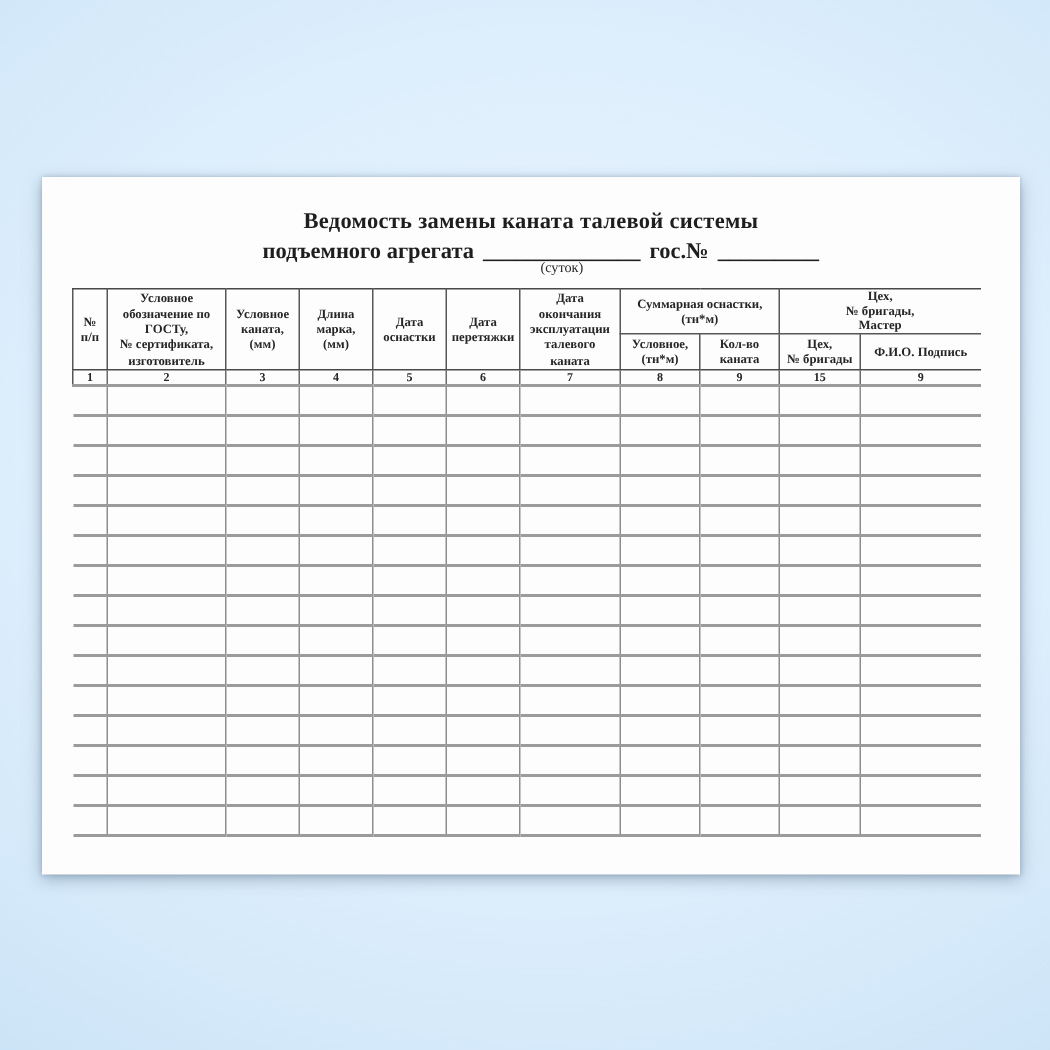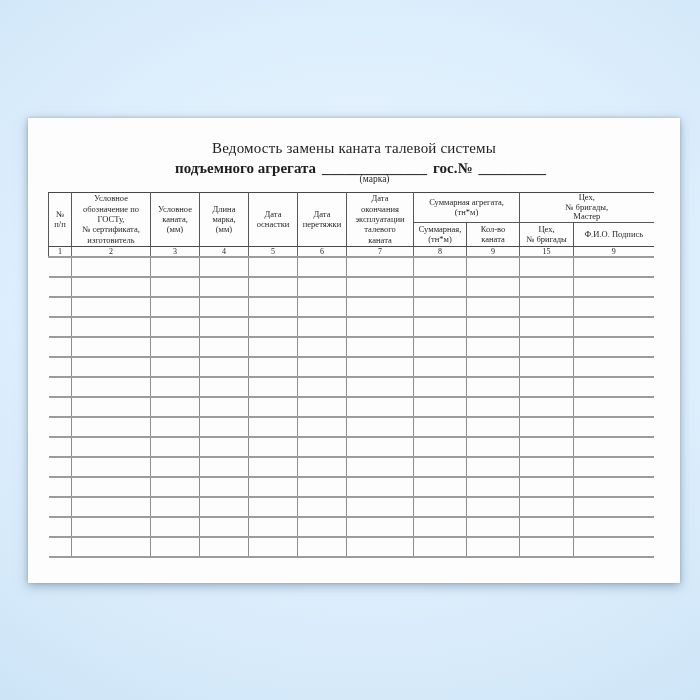--- a/index.html
+++ b/index.html
@@ -15,37 +15,37 @@
   .paper{
     position:absolute;left:28px;top:118px;width:652px;height:465px;
     background:#fdfdfe;
     box-shadow:0 3px 10px rgba(88,112,136,0.50), 0 0 3px rgba(88,112,136,0.35);
   }
   .title-block{
     position:relative;width:100%;padding-top:21px;text-align:center;
     color:#1e1e1e;
   }
   .title-line1{
-    font-size:15px;font-weight:normal;line-height:18px;letter-spacing:0.2px;
+    font-size:15px;font-weight:bold;line-height:18px;letter-spacing:0.2px;
   }
   .title-line2{
     font-size:15px;font-weight:bold;line-height:18px;margin-top:2px;white-space:nowrap;margin-left:13px;
   }
   .t2-part{margin:0 3px;}
   .blank-wrap{position:relative;display:inline-block;margin:0 3px;}
   .marka-caption{
     position:absolute;top:15px;left:50%;transform:translateX(-50%);
     font-size:9.5px;font-weight:400;line-height:11px;color:#2a2a2a;white-space:nowrap;
   }
   table.sheet-table{
     position:absolute;left:20px;top:74px;width:605px;
     border-collapse:collapse;table-layout:fixed;
   }
   .sheet-table th{
-    font-weight:400;font-size:8.5px;line-height:10.4px;color:#262626;
+    font-weight:700;font-size:8.5px;line-height:10.4px;color:#262626;
     text-align:center;vertical-align:middle;padding:0 1px;
     white-space:pre-line;
     margin-top:36px;
   }
   .sheet-table .tight{line-height:9.5px;}
   
   .sheet-table thead th{border-right:1.4px solid #575757;}
   .sheet-table thead tr.hdr-a th{border-top:1.6px solid #474747;}
   .sheet-table thead th.first{border-left:1.5px solid #575757;}
   .sheet-table thead th.last{border-right:none;}
@@ -73,21 +73,21 @@
 <body>
 
 <div class="scene">
   <div class="paper">
 
     <div class="title-block">
       <div class="title-line1">Ведомость замены каната талевой системы</div>
       <div class="title-line2">
         <span class="t2-part">подъемного агрегата</span><span class="blank-wrap">
           <span>______________</span>
-          <span class="marka-caption">(марка)</span>
+          <span class="marka-caption">(суток)</span>
         </span><span class="t2-part">гос.№</span><span class="t2-part">_________</span>
       </div>
     </div>
 
     <table class="sheet-table">
       <colgroup>
         <col style="width:23px">
           <col style="width:79px">
           <col style="width:49px">
         <col style="width:49px">
@@ -116,28 +116,28 @@
 (мм)</th>
           <th rowspan="2">Дата
 оснастки</th>
           <th rowspan="2">Дата
 перетяжки</th>
           <th rowspan="2">Дата
 окончания
 эксплуатации
 талевого
 каната</th>
-          <th colspan="2" class="group">Суммарная агрегата,
+          <th colspan="2" class="group">Суммарная оснастки,
 (тн*м)</th>
           <th colspan="2" class="group last tight">Цех,
 № бригады,
 Мастер</th>
         </tr>
         <tr class="hdr-b">
-          <th>Суммарная,
+          <th>Условное,
 (тн*м)</th>
           <th>Кол-во
 каната</th>
           <th>Цех,
 № бригады</th>
           <th class="last">Ф.И.О. Подпись</th>
         </tr>
         <tr class="num-row">
           <th class="first">1</th>
           <th>2</th>

